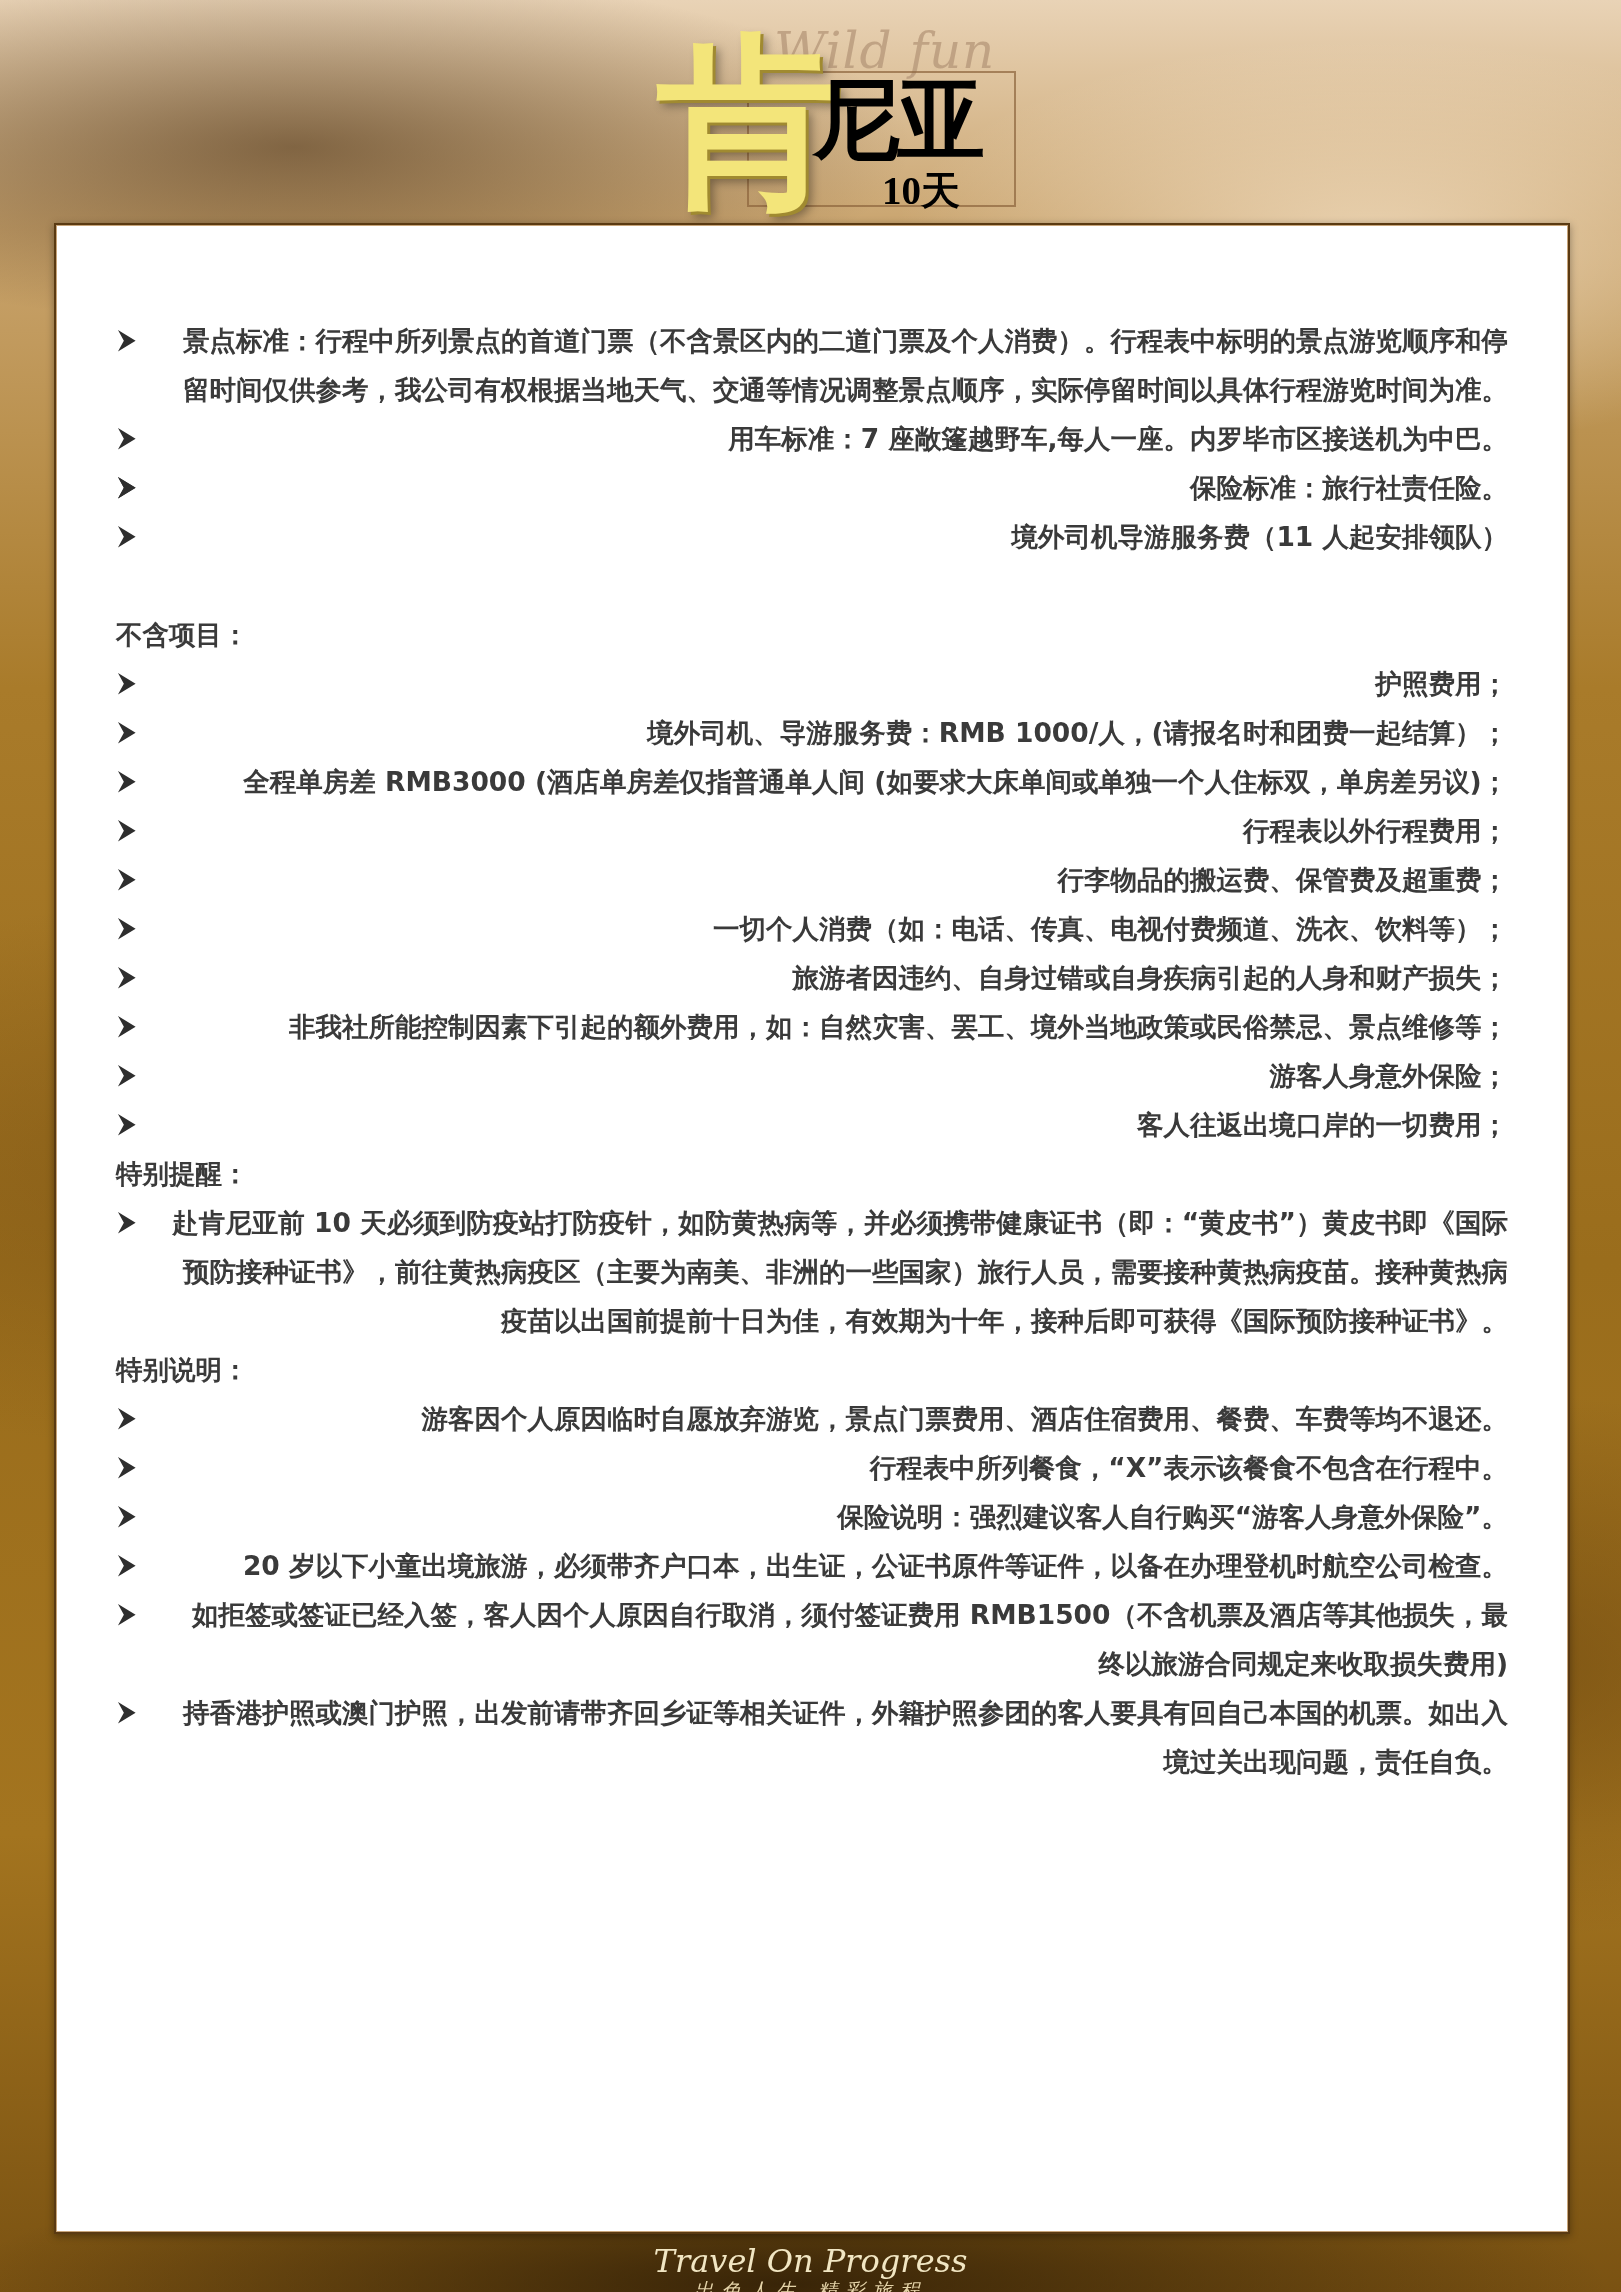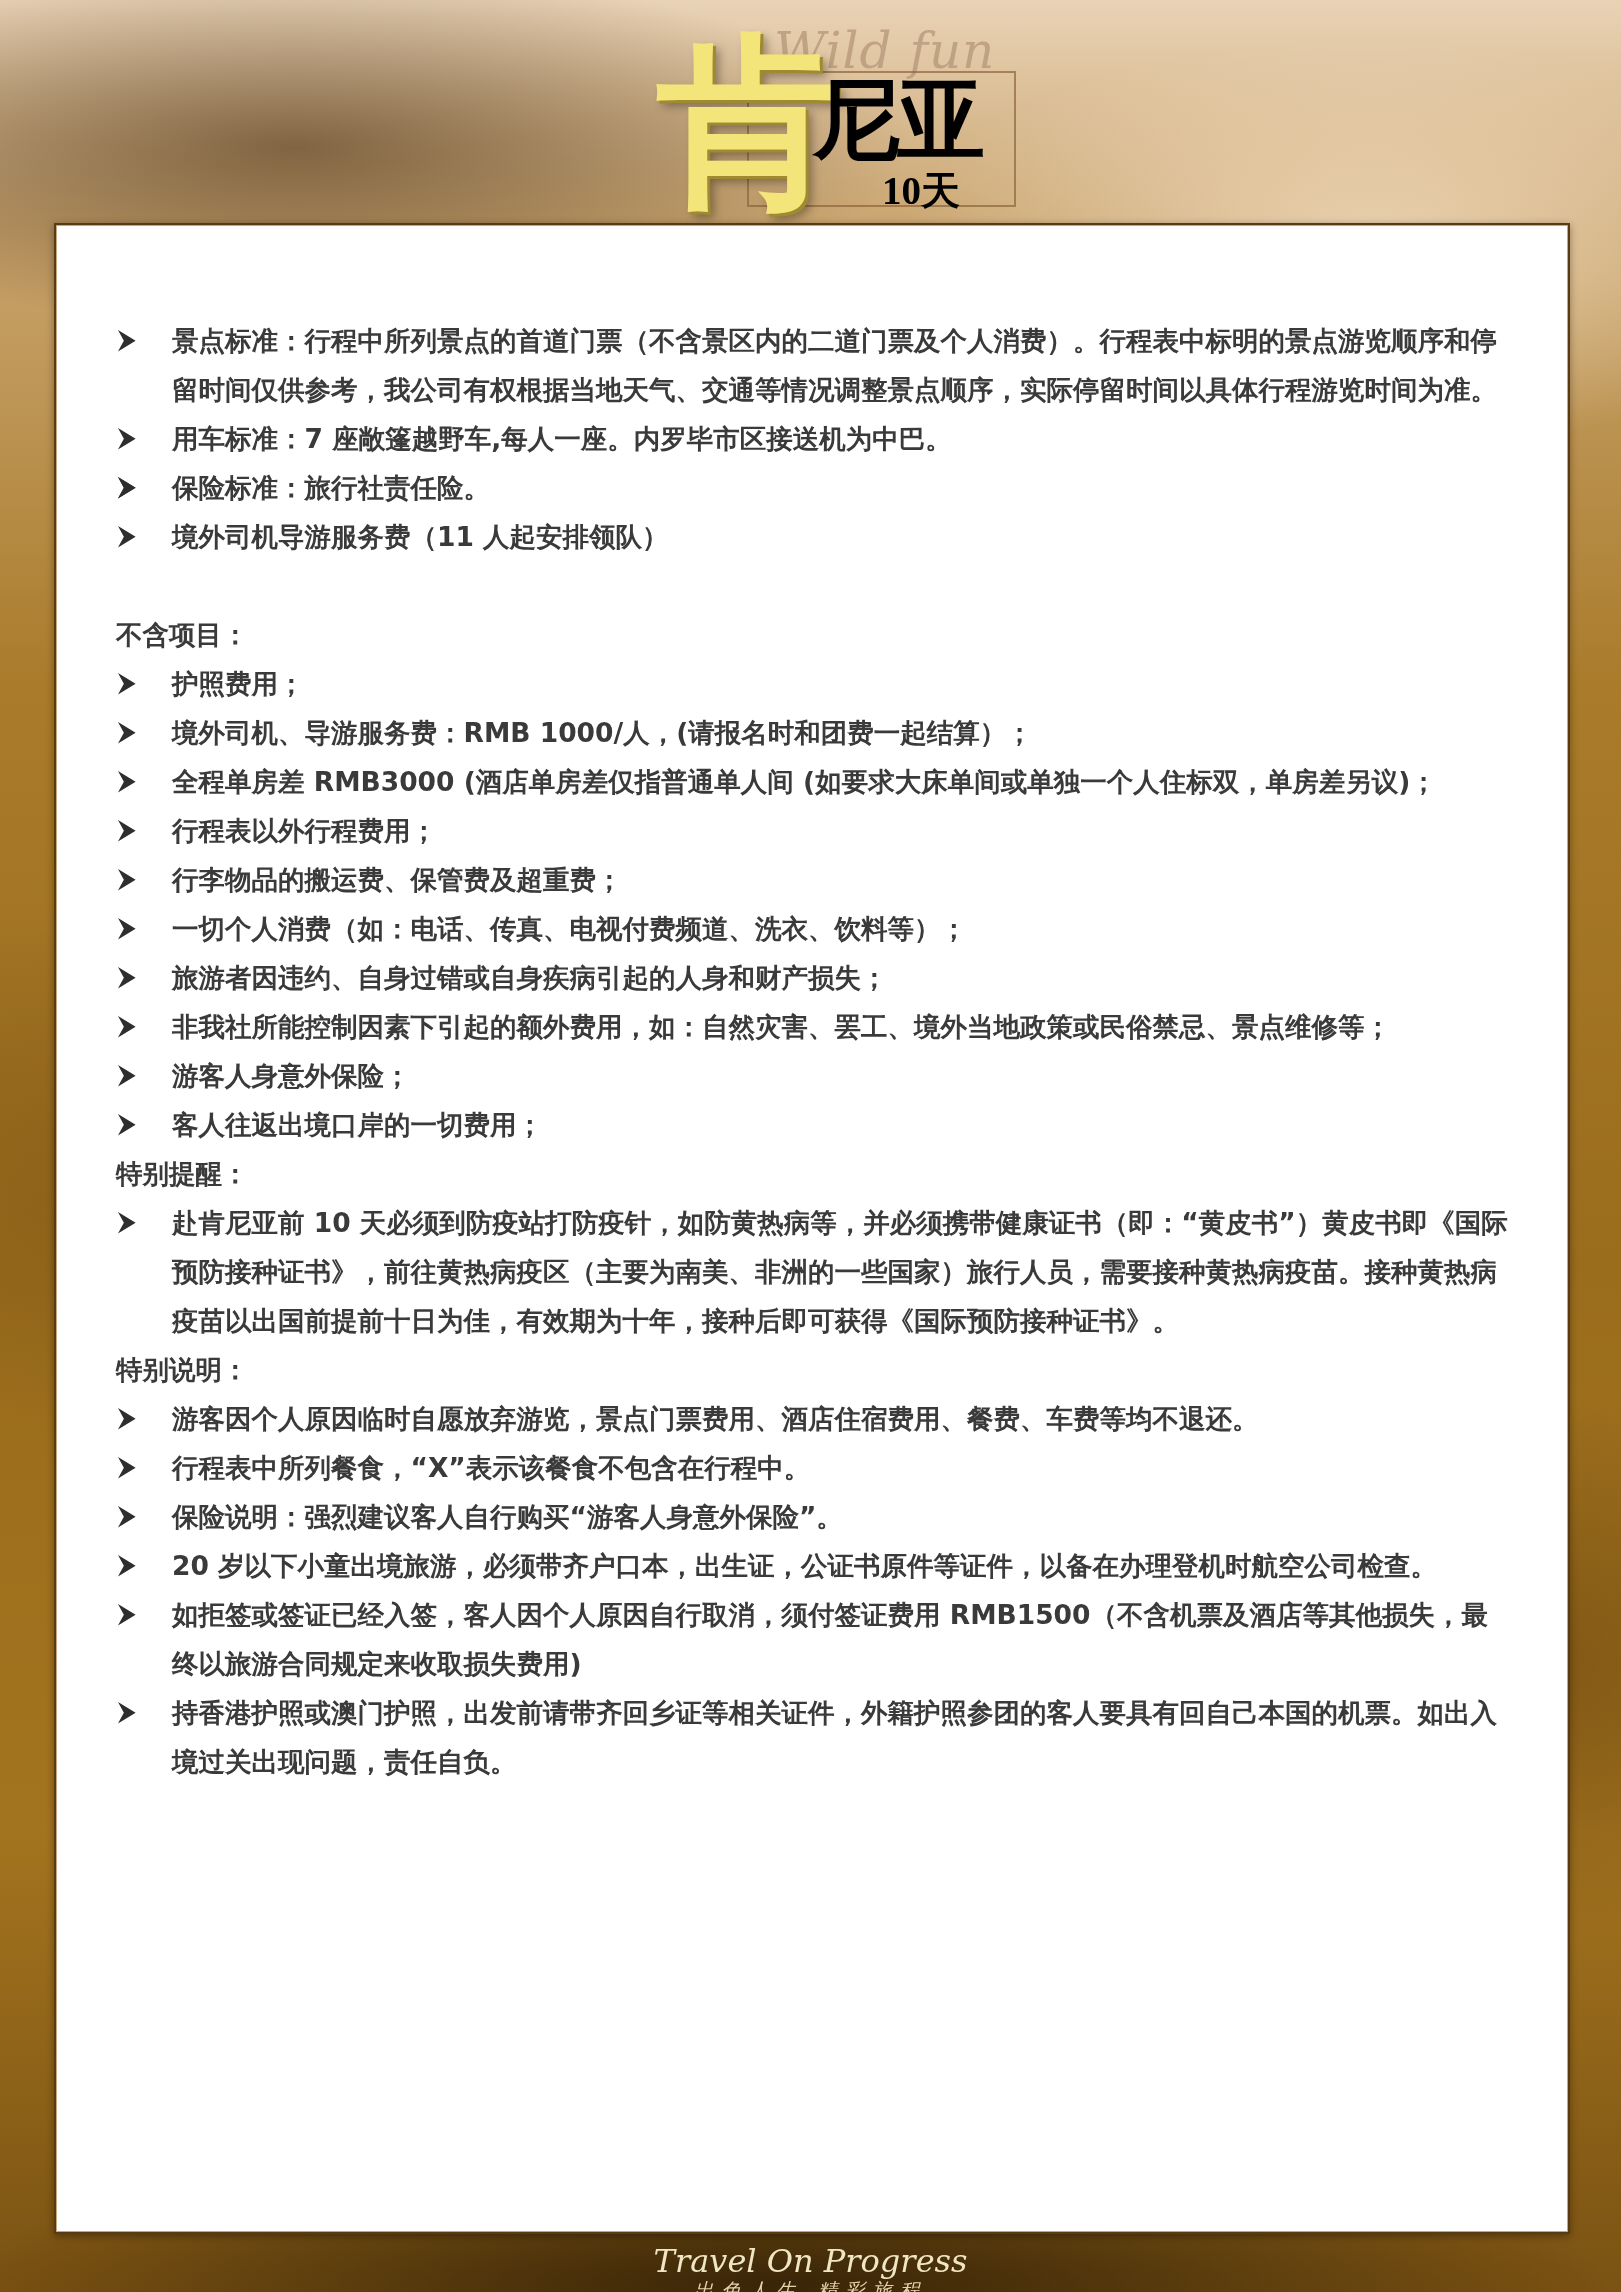--- a/index.html
+++ b/index.html
@@ -18,21 +18,21 @@
     position:absolute; left:54px; top:223px; width:1516px; height:2011px;
     background:#ffffff;
     border:2.9px solid #5a3a12;
     box-shadow: 0 0 0 1px #c8a57a inset, 0 2px 7.8px rgba(0,0,0,0.35);
     box-sizing:border-box;
   }
   .content {
     position:absolute; left:116px; top:316px; width:1392px;
     color:#3a3a3a; font-weight:bold; font-size:26.5px; line-height:49px;
   }
-  .item { position:relative; padding-left:56px; }
+  .item { position:relative; padding-left:56px;text-align:right; }
   .bullet {
     position:absolute; left:0; top:11.8px; width:21.6px; height:25.5px;
   }
   .heading { padding-left:0; }
   .spacer { height:49px; }
 
   
   .logo { position:absolute; left:637px; top:0; width:392px; height:255px; }
   .logo .wild {
     position:absolute; left:137px; top:21.6px;

